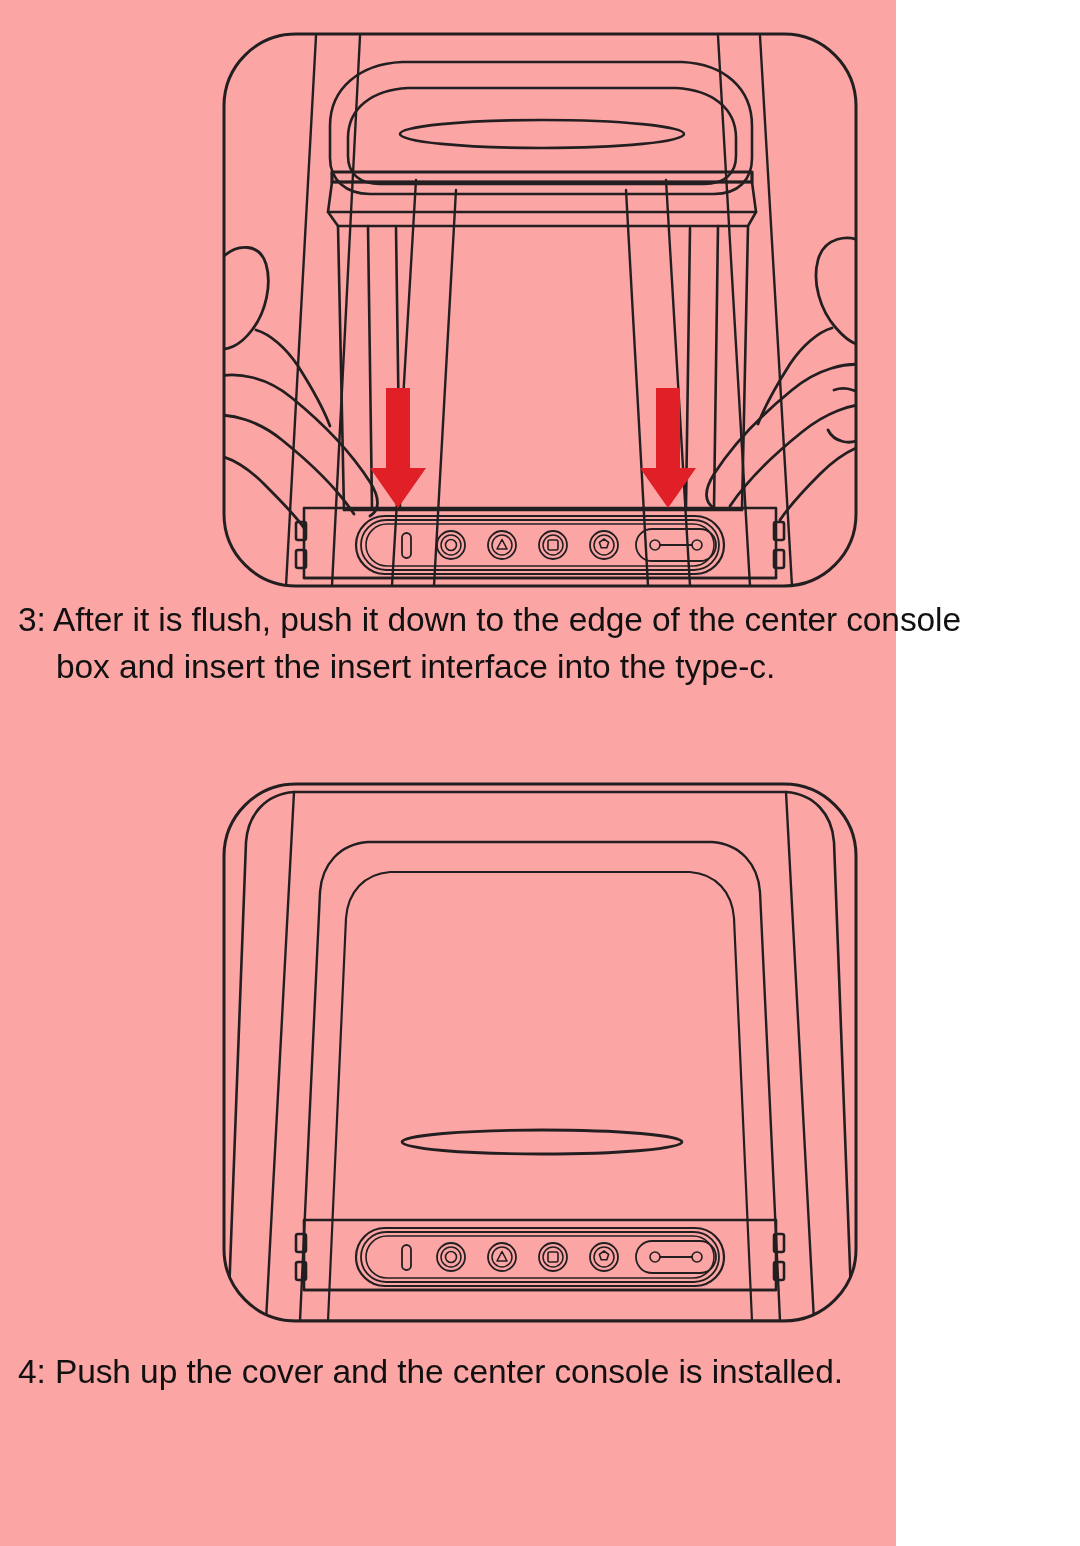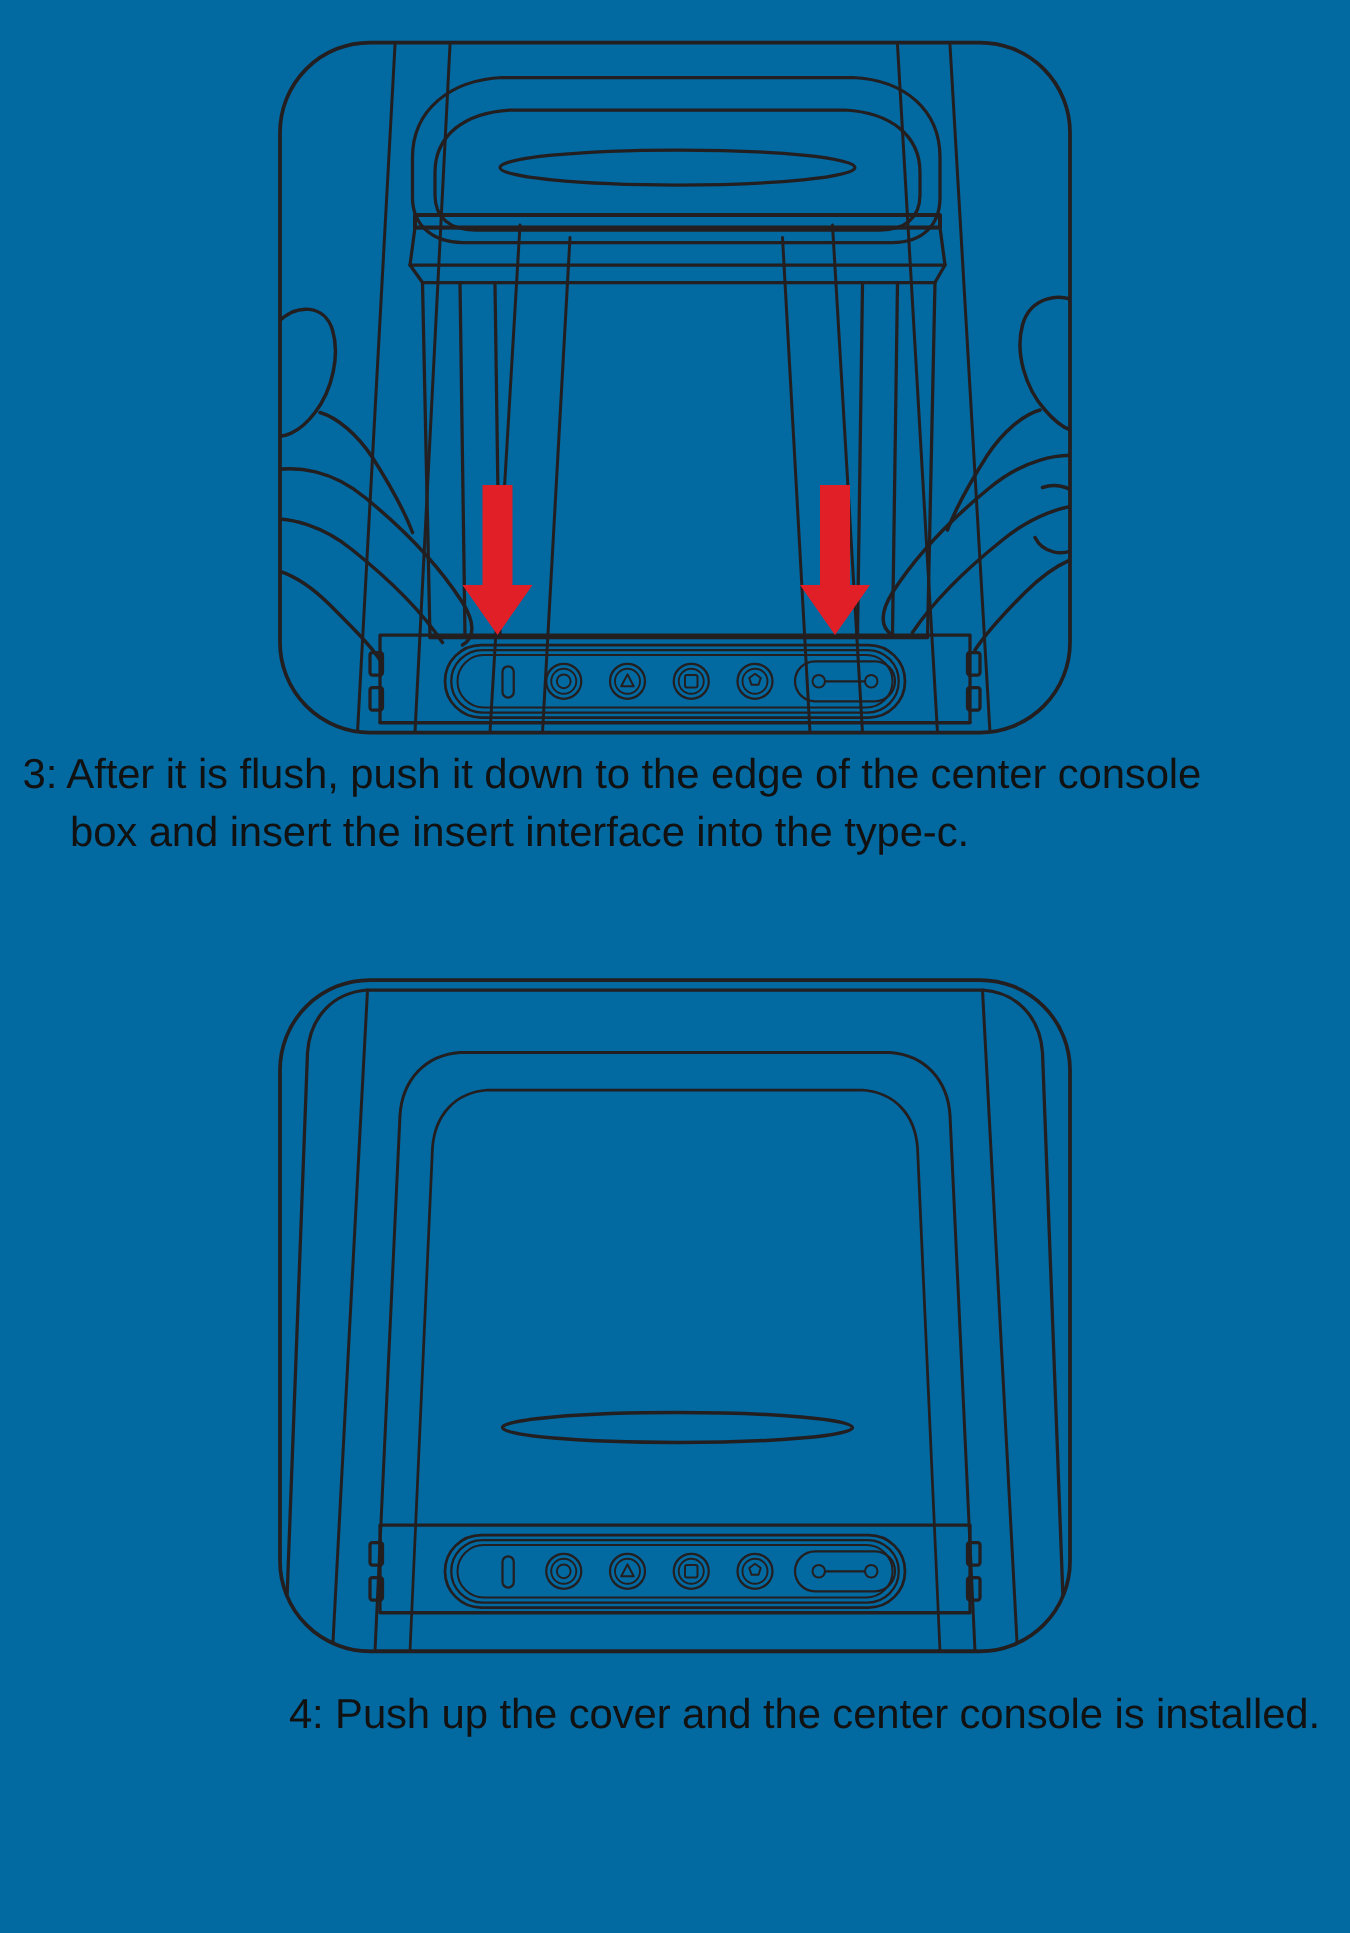--- a/index.html
+++ b/index.html
@@ -10,24 +10,24 @@
   }
   body {
     width: 1080px;
     height: 1546px;
     font-family: "Liberation Sans", sans-serif;
     color: #000000;
     overflow: hidden;
     position: relative;
   }
   .page {
-    width: 1080px;
+    width: 896px;
     height: 1546px;
     position: relative;
-    background: #0369a1;
+    background: #fca5a5;
   }
 
   
   .figure {
     position: absolute;
     left: 0;
     width: 1080px;
   }
   #figure-step3 { top: 30px;  height: 560px; }
   #figure-step4 { top: 780px; height: 545px; }
@@ -44,21 +44,21 @@
     width: 1080px;
     box-sizing: border-box;
     padding: 0 24px 0 18px;
     font-size: 33.5px;
     line-height: 47px;
     letter-spacing: -0.1px;
     color: #111111;
     font-family: "Liberation Sans", sans-serif;
   }
   #caption-step3 { top: 596px; }
-  #caption-step4 { top: 1348px; text-align: right; }
+  #caption-step4 { top: 1348px; }
 
   .caption .cap-line {
     display: block;
     white-space: nowrap;
   }
   .caption .cap-line.indent {
     padding-left: 38px;
   }
 </style>
 </head>

